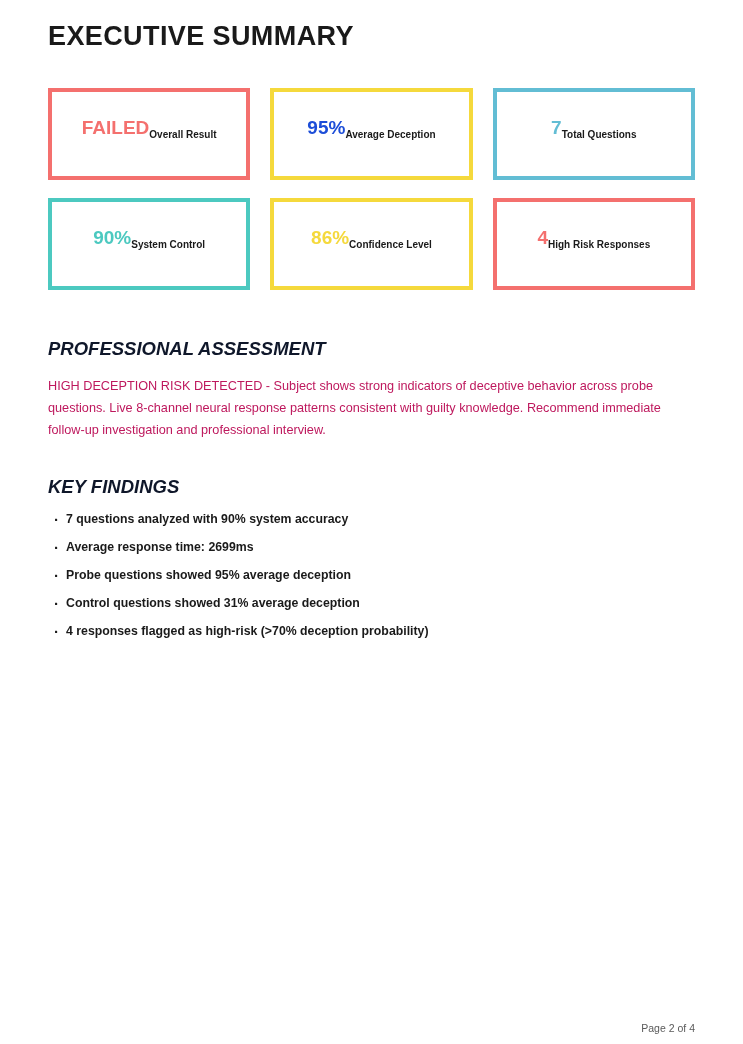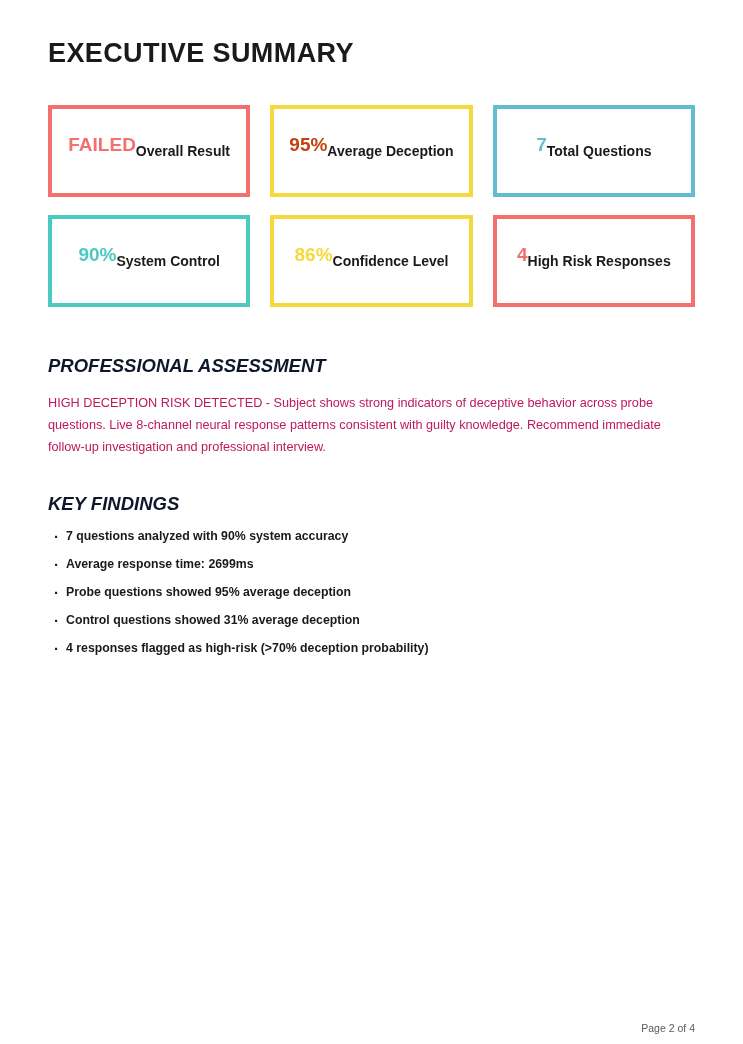--- a/index.html
+++ b/index.html
@@ -21,21 +21,21 @@
     height: 1044px;
     box-sizing: border-box;
     padding: 0 48px;
   }
   .page-title {
     font-size: 27px;
     font-weight: bold;
     letter-spacing: 0.4px;
     color: #1a1a1a;
     margin: 0;
-    padding-top: 38px;
+    padding-top: 21px;
   }
 
   .metrics-grid {
     margin-top: 36px;
     display: grid;
     grid-template-columns: repeat(3, 1fr);
     column-gap: 20px;
     row-gap: 18px;
   }
   .metric-card {
@@ -48,21 +48,21 @@
     justify-content: center;
     background: #ffffff;
   }
   .metric-value {
     font-size: 19px;
     font-weight: bold;
     line-height: 1.1;
     margin-bottom: 12px;
   }
   .metric-label {
-    font-size: 14px;
+    font-size: 10px;
     font-weight: bold;
     color: #1a1a1a;
     text-align: center;
   }
 
   .section-heading {
     font-size: 18.5px;
     font-weight: bold;
     color: #0f172a;
     margin: 0;
@@ -119,21 +119,21 @@
   <h1 class="page-title">EXECUTIVE SUMMARY</h1>
 
   <div class="metrics-grid">
 
     <div class="metric-card" style="border-color: rgb(244, 112, 110);">
       <div class="metric-value" style="color: rgb(244, 112, 110);">FAILED</div>
       <div class="metric-label">Overall Result</div>
     </div>
 
     <div class="metric-card" style="border-color: rgb(245, 217, 60);">
-      <div class="metric-value" style="color: #c2410c;">95%</div>
+      <div class="metric-value" style="color: #1d4ed8;">95%</div>
       <div class="metric-label">Average Deception</div>
     </div>
 
     <div class="metric-card" style="border-color: rgb(98, 189, 212);">
       <div class="metric-value" style="color: rgb(98, 189, 212);">7</div>
       <div class="metric-label">Total Questions</div>
     </div>
 
     <div class="metric-card" style="border-color: rgb(76, 201, 192);">
       <div class="metric-value" style="color: rgb(76, 201, 192);">90%</div>

